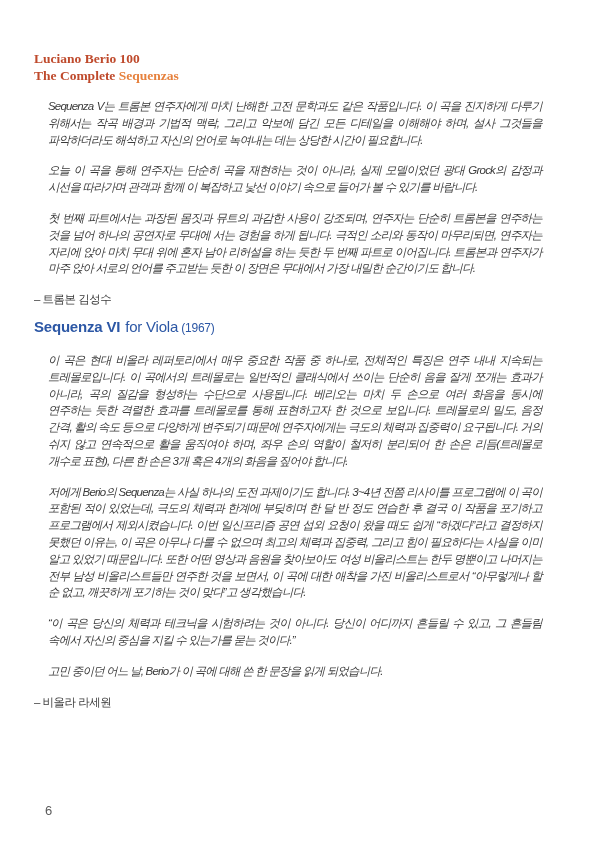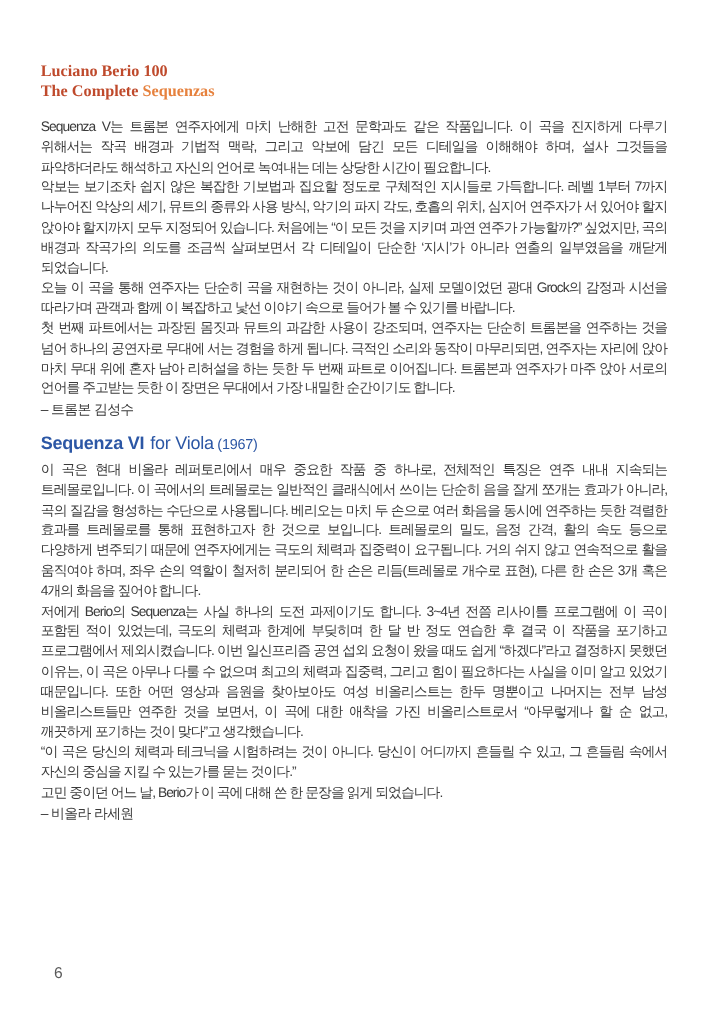--- a/index.html
+++ b/index.html
@@ -46,21 +46,21 @@
   .section-title .t-year{font-weight:normal;font-size:12px;margin-left:3px;}
   .body-text{
     font-size:11.5px;
     line-height:16.8px;
     letter-spacing:-0.8px;
     color:var(--body-text);
     text-align:justify;
     text-justify:inter-word;
     word-break:keep-all;
   }
-  .body-text p{margin:0;}
+  .body-text p{margin:14px;font-style:italic;}
   .attribution{
     font-size:11.5px;
     line-height:16.8px;
     letter-spacing:-0.5px;
     color:var(--body-text);
     text-align:left;
     margin-top:1px;
   }
   .page-number{
     position:absolute;
@@ -75,21 +75,20 @@
 <div class="page">
 
   <div class="booklet-header">
     <div>Luciano Berio 100</div>
     <div><span>The Complete </span><span class="accent">Sequenzas</span></div>
   </div>
 
   <div class="section">
     <div class="body-text">
       <p>Sequenza V는 트롬본 연주자에게 마치 난해한 고전 문학과도 같은 작품입니다. 이 곡을 진지하게 다루기 위해서는 작곡 배경과 기법적 맥락, 그리고 악보에 담긴 모든 디테일을 이해해야 하며, 설사 그것들을 파악하더라도 해석하고 자신의 언어로 녹여내는 데는 상당한 시간이 필요합니다.</p>
-      <p>악보는 보기조차 쉽지 않은 복잡한 기보법과 집요할 정도로 구체적인 지시들로 가득합니다. 레벨 1부터 7까지 나누어진 악상의 세기, 뮤트의 종류와 사용 방식, 악기의 파지 각도, 호흡의 위치, 심지어 연주자가 서 있어야 할지 앉아야 할지까지 모두 지정되어 있습니다. 처음에는 “이 모든 것을 지키며 과연 연주가 가능할까?” 싶었지만, 곡의 배경과 작곡가의 의도를 조금씩 살펴보면서 각 디테일이 단순한 ‘지시’가 아니라 연출의 일부였음을 깨닫게 되었습니다.</p>
       <p>오늘 이 곡을 통해 연주자는 단순히 곡을 재현하는 것이 아니라, 실제 모델이었던 광대 Grock의 감정과 시선을 따라가며 관객과 함께 이 복잡하고 낯선 이야기 속으로 들어가 볼 수 있기를 바랍니다.</p>
       <p>첫 번째 파트에서는 과장된 몸짓과 뮤트의 과감한 사용이 강조되며, 연주자는 단순히 트롬본을 연주하는 것을 넘어 하나의 공연자로 무대에 서는 경험을 하게 됩니다. 극적인 소리와 동작이 마무리되면, 연주자는 자리에 앉아 마치 무대 위에 혼자 남아 리허설을 하는 듯한 두 번째 파트로 이어집니다. 트롬본과 연주자가 마주 앉아 서로의 언어를 주고받는 듯한 이 장면은 무대에서 가장 내밀한 순간이기도 합니다.</p>
     </div>
     <div class="attribution">– 트롬본 김성수</div>
   </div>
 
   <div class="section">
     <div class="section-title"><span class="t-name">Sequenza VI</span><span class="t-sub">for Viola</span><span class="t-year">(1967)</span></div>
     <div class="body-text">
       <p>이 곡은 현대 비올라 레퍼토리에서 매우 중요한 작품 중 하나로, 전체적인 특징은 연주 내내 지속되는 트레몰로입니다. 이 곡에서의 트레몰로는 일반적인 클래식에서 쓰이는 단순히 음을 잘게 쪼개는 효과가 아니라, 곡의 질감을 형성하는 수단으로 사용됩니다. 베리오는 마치 두 손으로 여러 화음을 동시에 연주하는 듯한 격렬한 효과를 트레몰로를 통해 표현하고자 한 것으로 보입니다. 트레몰로의 밀도, 음정 간격, 활의 속도 등으로 다양하게 변주되기 때문에 연주자에게는 극도의 체력과 집중력이 요구됩니다. 거의 쉬지 않고 연속적으로 활을 움직여야 하며, 좌우 손의 역할이 철저히 분리되어 한 손은 리듬(트레몰로 개수로 표현), 다른 한 손은 3개 혹은 4개의 화음을 짚어야 합니다.</p>

